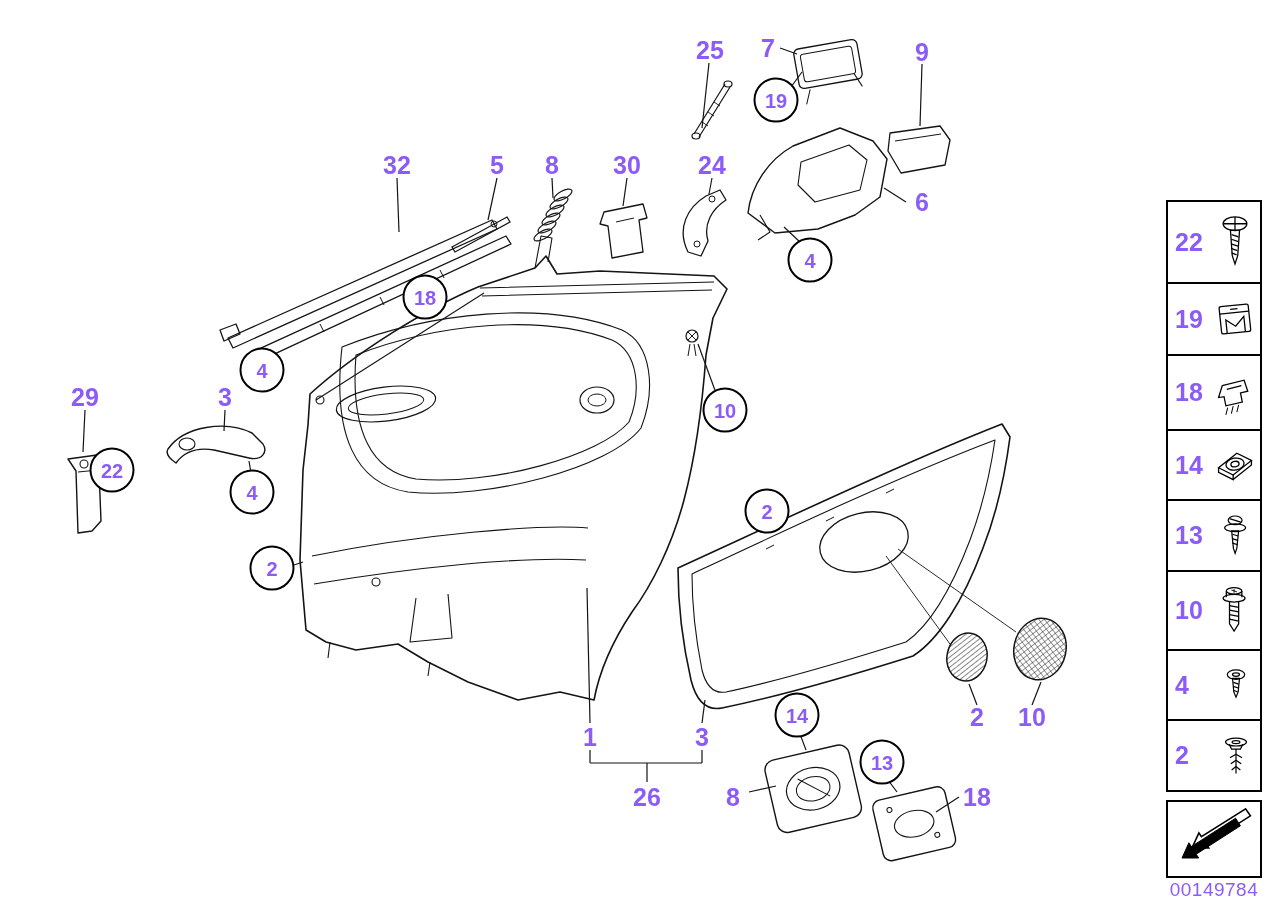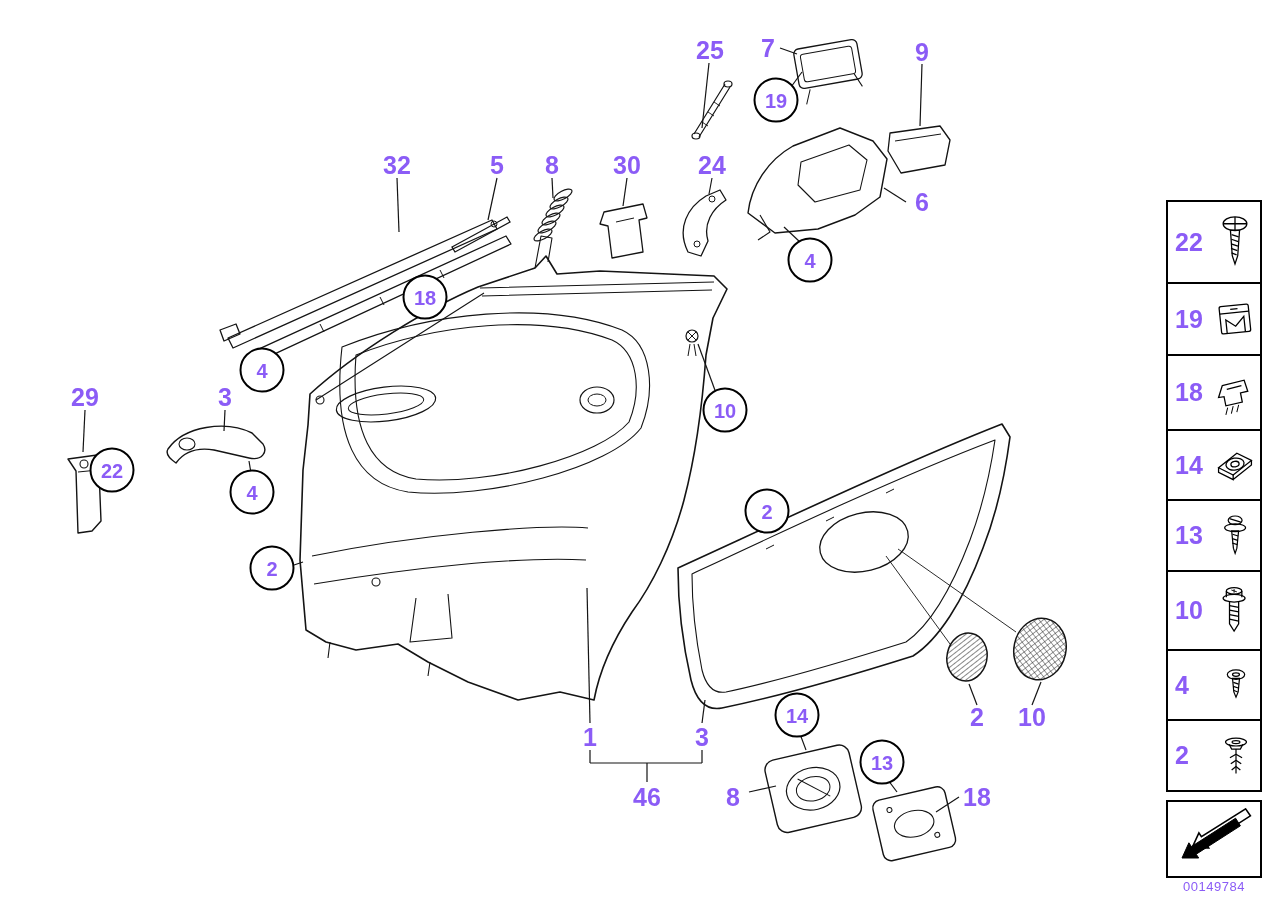--- a/index.html
+++ b/index.html
@@ -30,21 +30,21 @@
   .srow:first-child { margin-top:0; }
   .snum { font-weight:bold; font-size:25px; }
   .sicon { flex:0 0 auto; }
   .arrowbox {
     position:absolute; left:1166px; top:800px; width:96px; height:78px;
     box-sizing:border-box; border:2px solid #000; background:#fff;
     display:flex; align-items:center; justify-content:center;
   }
   .imgid {
     position:absolute; left:1162px; top:879px; width:104px;
-    font-size:13px; letter-spacing:.5px; text-align:center;
+    font-size:19px; letter-spacing:.5px; text-align:center;
   }
 </style>
 </head>
 <body>
 
 <div class="stage">
 
   <svg class="art" width="1288" height="910" viewBox="0 0 1288 910">
     <defs>
       <pattern id="hatchP" width="4" height="4" patternUnits="userSpaceOnUse" patternTransform="rotate(40)">
@@ -208,21 +208,21 @@
   <div class="callout" style="left:397px; top:165px">32</div>
   <div class="callout" style="left:497px; top:165px">5</div>
   <div class="callout" style="left:552px; top:165px">8</div>
   <div class="callout" style="left:627px; top:165px">30</div>
   <div class="callout" style="left:712px; top:165px">24</div>
   <div class="callout" style="left:922px; top:202px">6</div>
   <div class="callout" style="left:85px;  top:397px">29</div>
   <div class="callout" style="left:225px; top:397px">3</div>
   <div class="callout" style="left:590px; top:737px">1</div>
   <div class="callout" style="left:702px; top:737px">3</div>
-  <div class="callout" style="left:647px; top:797px">46</div>
+  <div class="callout" style="left:647px; top:797px">26</div>
   <div class="callout" style="left:733px; top:797px">8</div>
   <div class="callout" style="left:977px; top:797px">18</div>
   <div class="callout" style="left:977px; top:717px">2</div>
   <div class="callout" style="left:1032px;top:717px">10</div>
 
   <div class="callout circled" style="left:776px; top:100px">19</div>
   <div class="callout circled" style="left:810px; top:260px">4</div>
   <div class="callout circled" style="left:425px; top:297px">18</div>
   <div class="callout circled" style="left:262px; top:370px">4</div>
   <div class="callout circled" style="left:112px; top:470px">22</div>

